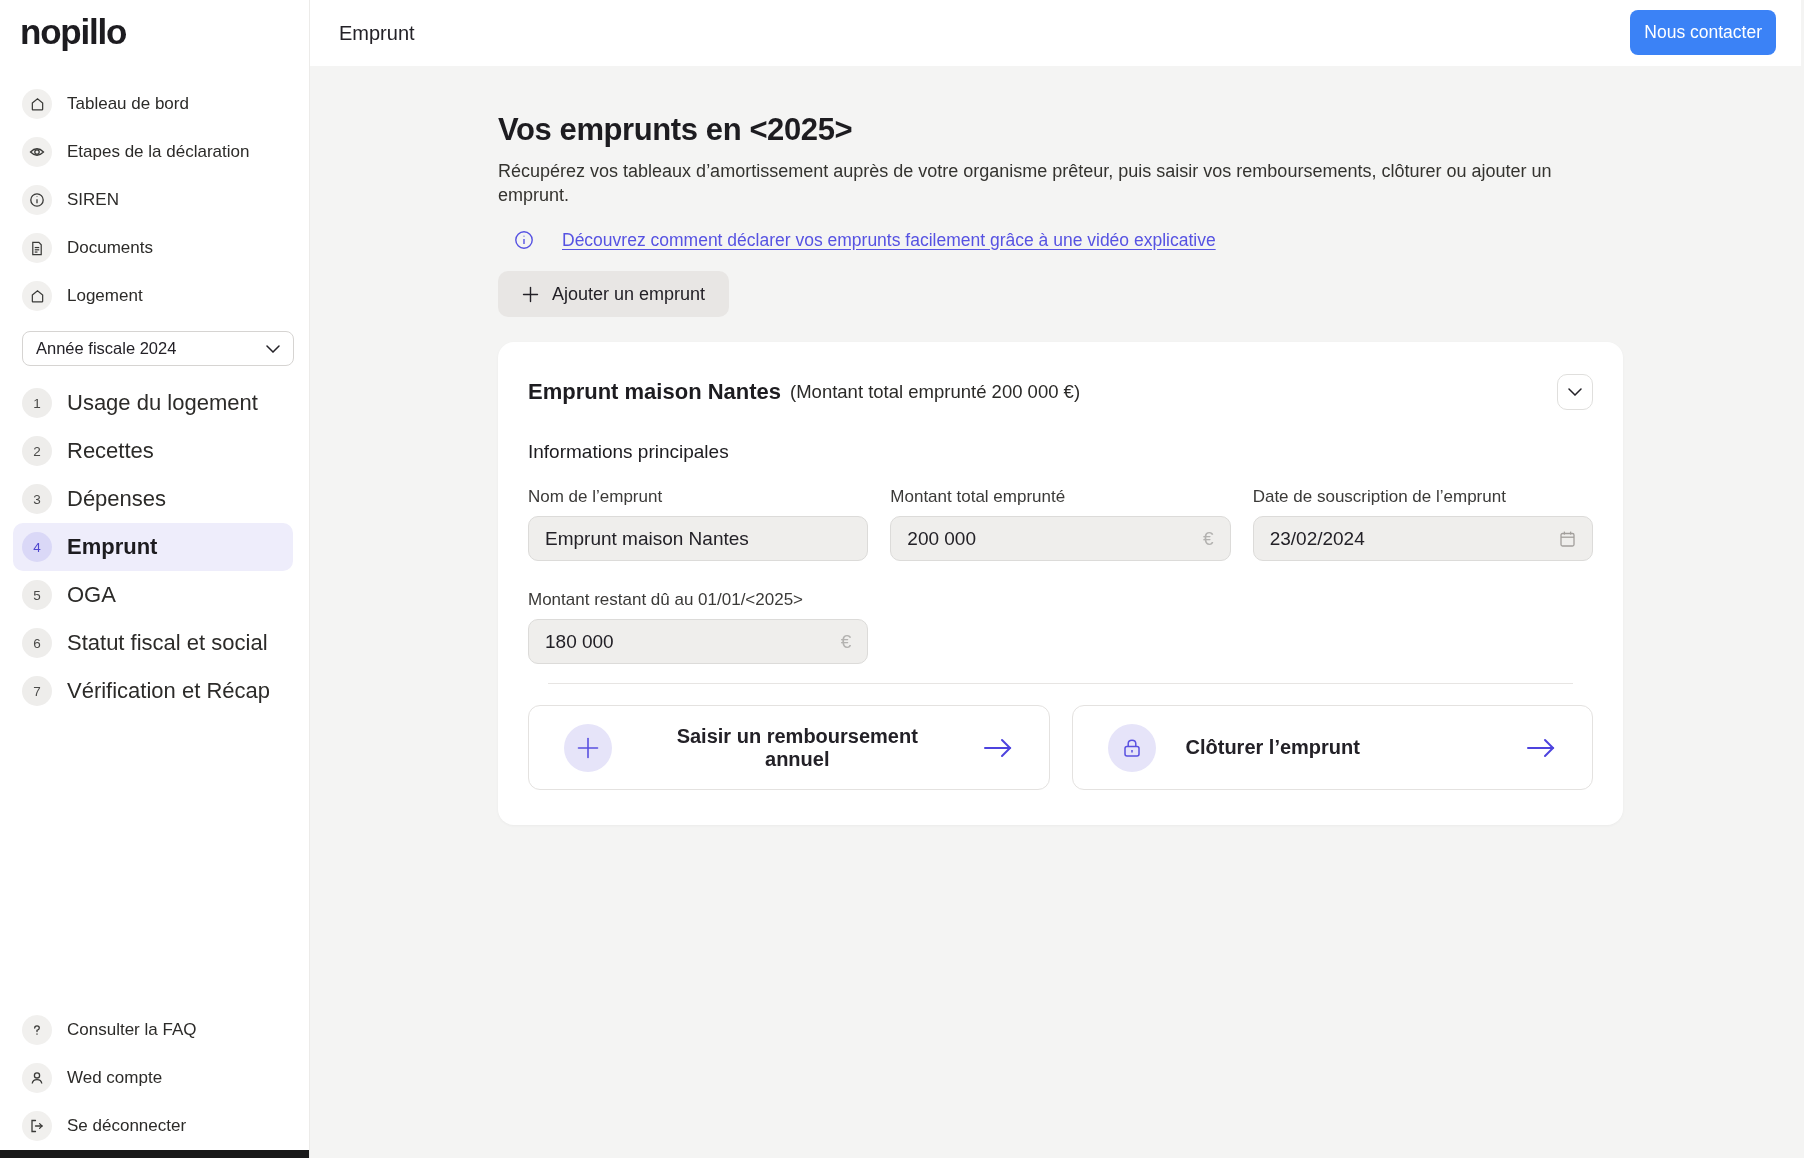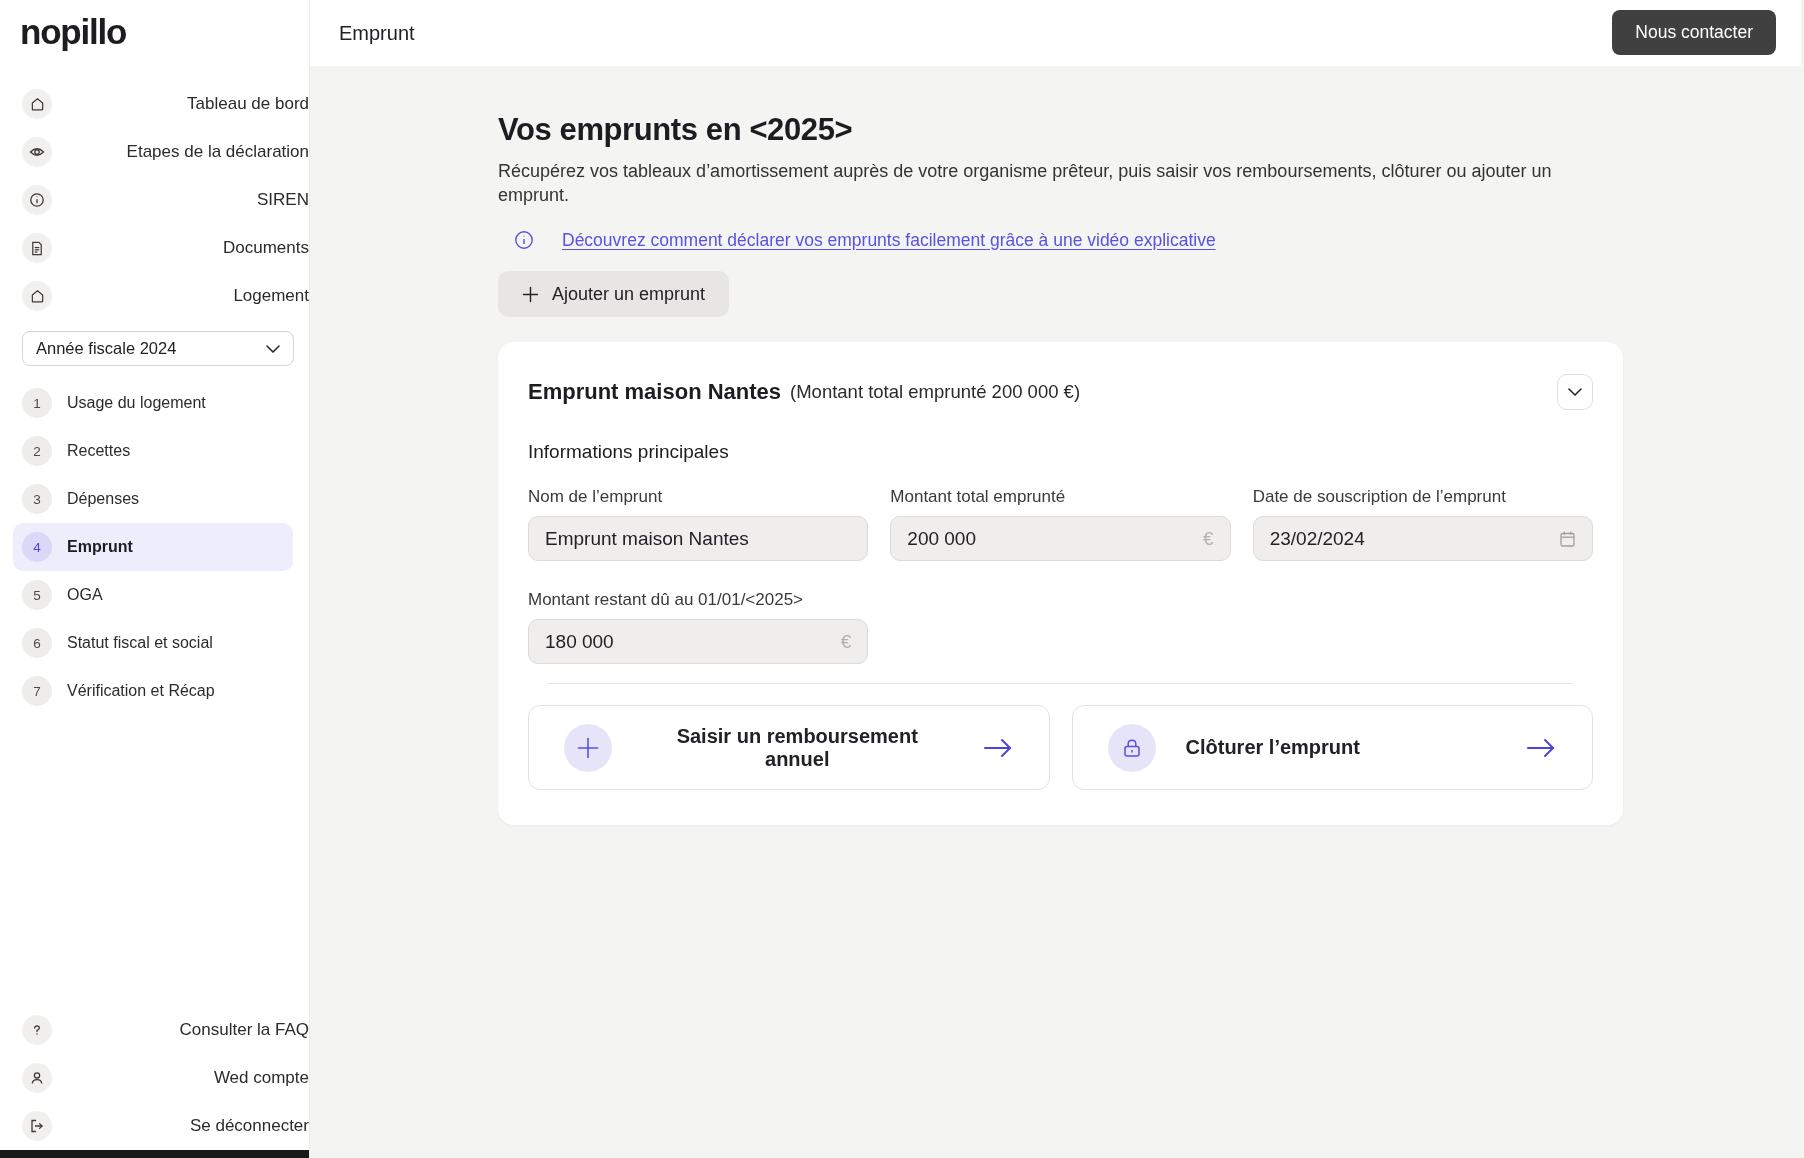--- a/index.html
+++ b/index.html
@@ -15,21 +15,21 @@
     position:absolute; left:0; top:0; bottom:0; width:310px;
     background:#ffffff; border-right:1px solid #ecebe9; z-index:5;
   }
   .logo {
     margin:12px 0 0 20px; font-size:35px; font-weight:700;
     letter-spacing:-1.2px; color:#1d1c20;
   }
   .nav-top { margin-top:28px; }
   .nav-item {
     display:flex; align-items:center; gap:15px;
-    height:48px; padding-left:22px; cursor:pointer;justify-content:space-between;
+    height:48px; padding-left:22px; cursor:pointer;
   }
   .icon-circle {
     width:30px; height:30px; border-radius:50%;
     background:#f1f0ee; display:flex; align-items:center; justify-content:center;
     flex:0 0 30px;
   }
   .icon-circle svg { display:block; }
   .nav-label { font-size:17px; color:#2c2b29; }
 
   .year-select {
@@ -43,42 +43,42 @@
   .step-item {
     display:flex; align-items:center; gap:15px;
     height:48px; margin:0 16px 0 13px; padding-left:9px;
     border-radius:10px; cursor:pointer;
   }
   .step-num {
     width:30px; height:30px; border-radius:50%; flex:0 0 30px;
     background:#eeedeb; color:#4a4a48; font-size:13.5px;
     display:flex; align-items:center; justify-content:center;
   }
-  .step-label { font-size:16px; color:#2c2b29; }
+  .step-label { font-size:22px; color:#2c2b29; }
   .step-item.active { background:#eeedfb; }
   .step-item.active .step-num { background:#dad8f7; color:#4f46cf; }
   .step-item.active .step-label { font-weight:700; color:#1d1c20; }
 
   .nav-bottom { position:absolute; left:0; bottom:8px; width:100%; }
   .sidebar-bottom-bar {
     position:absolute; left:0; bottom:0; width:100%; height:8px; background:#191919;
   }
 
   
   .main { position:absolute; left:310px; top:0; right:0; bottom:0; background:#f4f4f3; }
   .topbar {
     position:relative; height:66px; background:#ffffff;
   }
   .topbar-title {
     position:absolute; left:29px; top:0; height:66px;
     display:flex; align-items:center; font-size:20px; font-weight:500; color:#232127;
   }
   .contact-btn {
-    position:absolute; right:25px; top:10px; height:45px; padding:0 23px;
-    background:#404040; color:#ffffff; border:none; border-radius:8px;
+    position:absolute; right:25px; top:10px; height:45px; padding:0 14px;
+    background:#3b82f6; color:#ffffff; border:none; border-radius:8px;
     font-size:17.5px; font-family:inherit; cursor:pointer;
   }
 
   .content { margin-left:188px; width:1125px; padding-top:45px; }
   .page-title { font-size:31px; font-weight:700; letter-spacing:-0.4px; color:#1d1c20; line-height:38px; }
   .subtitle { margin-top:10px; font-size:18px; color:#34332f; line-height:24px; }
 
   .video-row { margin-top:21px; margin-left:16px; display:flex; align-items:center; gap:28px; height:24px; }
   .video-link {
     font-size:17.5px; color:#5652e2; text-decoration:underline;

